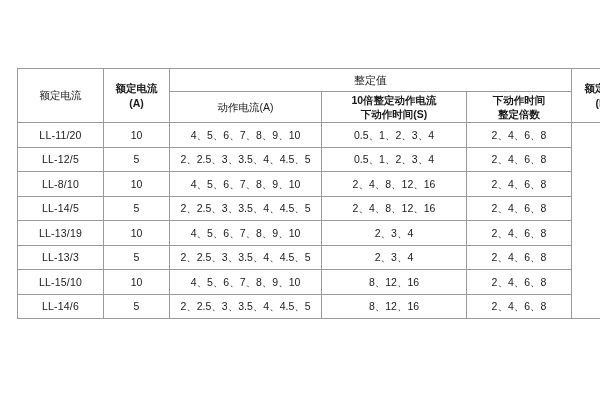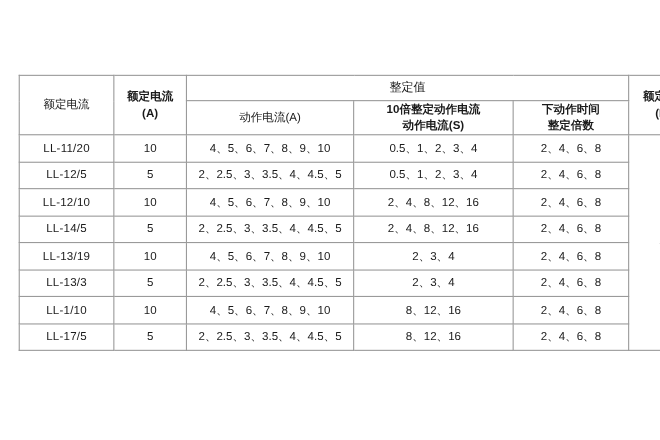--- a/index.html
+++ b/index.html
@@ -93,21 +93,21 @@
             <span>额定频率</span>
             <span>(Hz)</span>
           </div>
         </th>
       </tr>
       <tr>
         <th class="subhead" style="height:30px">动作电流(A)</th>
         <th class="subhead">
           <div class="stacked">
             <span>10倍整定动作电流</span>
-            <span>动作电流(S)</span>
+            <span>下动作时间(S)</span>
           </div>
         </th>
         <th class="subhead">
           <div class="stacked">
             <span>下动作时间</span>
             <span>整定倍数</span>
           </div>
         </th>
       </tr>
     </thead>
@@ -121,21 +121,21 @@
         <td rowspan="8" class="freq-cell">50</td>
       </tr>
       <tr class="r-body">
         <td class="model-cell">LL-12/5</td>
         <td>5</td>
         <td>2、2.5、3、3.5、4、4.5、5</td>
         <td>0.5、1、2、3、4</td>
         <td>2、4、6、8</td>
       </tr>
       <tr class="r-body">
-        <td class="model-cell">LL-12/10</td>
+        <td class="model-cell">LL-8/10</td>
         <td>10</td>
         <td>4、5、6、7、8、9、10</td>
         <td>2、4、8、12、16</td>
         <td>2、4、6、8</td>
       </tr>
       <tr class="r-body">
         <td class="model-cell">LL-14/5</td>
         <td>5</td>
         <td>2、2.5、3、3.5、4、4.5、5</td>
         <td>2、4、8、12、16</td>
@@ -149,28 +149,28 @@
         <td>2、4、6、8</td>
       </tr>
       <tr class="r-body">
         <td class="model-cell">LL-13/3</td>
         <td>5</td>
         <td>2、2.5、3、3.5、4、4.5、5</td>
         <td>2、3、4</td>
         <td>2、4、6、8</td>
       </tr>
       <tr class="r-body">
-        <td class="model-cell">LL-1/10</td>
+        <td class="model-cell">LL-15/10</td>
         <td>10</td>
         <td>4、5、6、7、8、9、10</td>
         <td>8、12、16</td>
         <td>2、4、6、8</td>
       </tr>
       <tr class="r-body">
-        <td class="model-cell">LL-17/5</td>
+        <td class="model-cell">LL-14/6</td>
         <td>5</td>
         <td>2、2.5、3、3.5、4、4.5、5</td>
         <td>8、12、16</td>
         <td>2、4、6、8</td>
       </tr>
     </tbody>
   </table>
 </div>
 
 </body></html>

